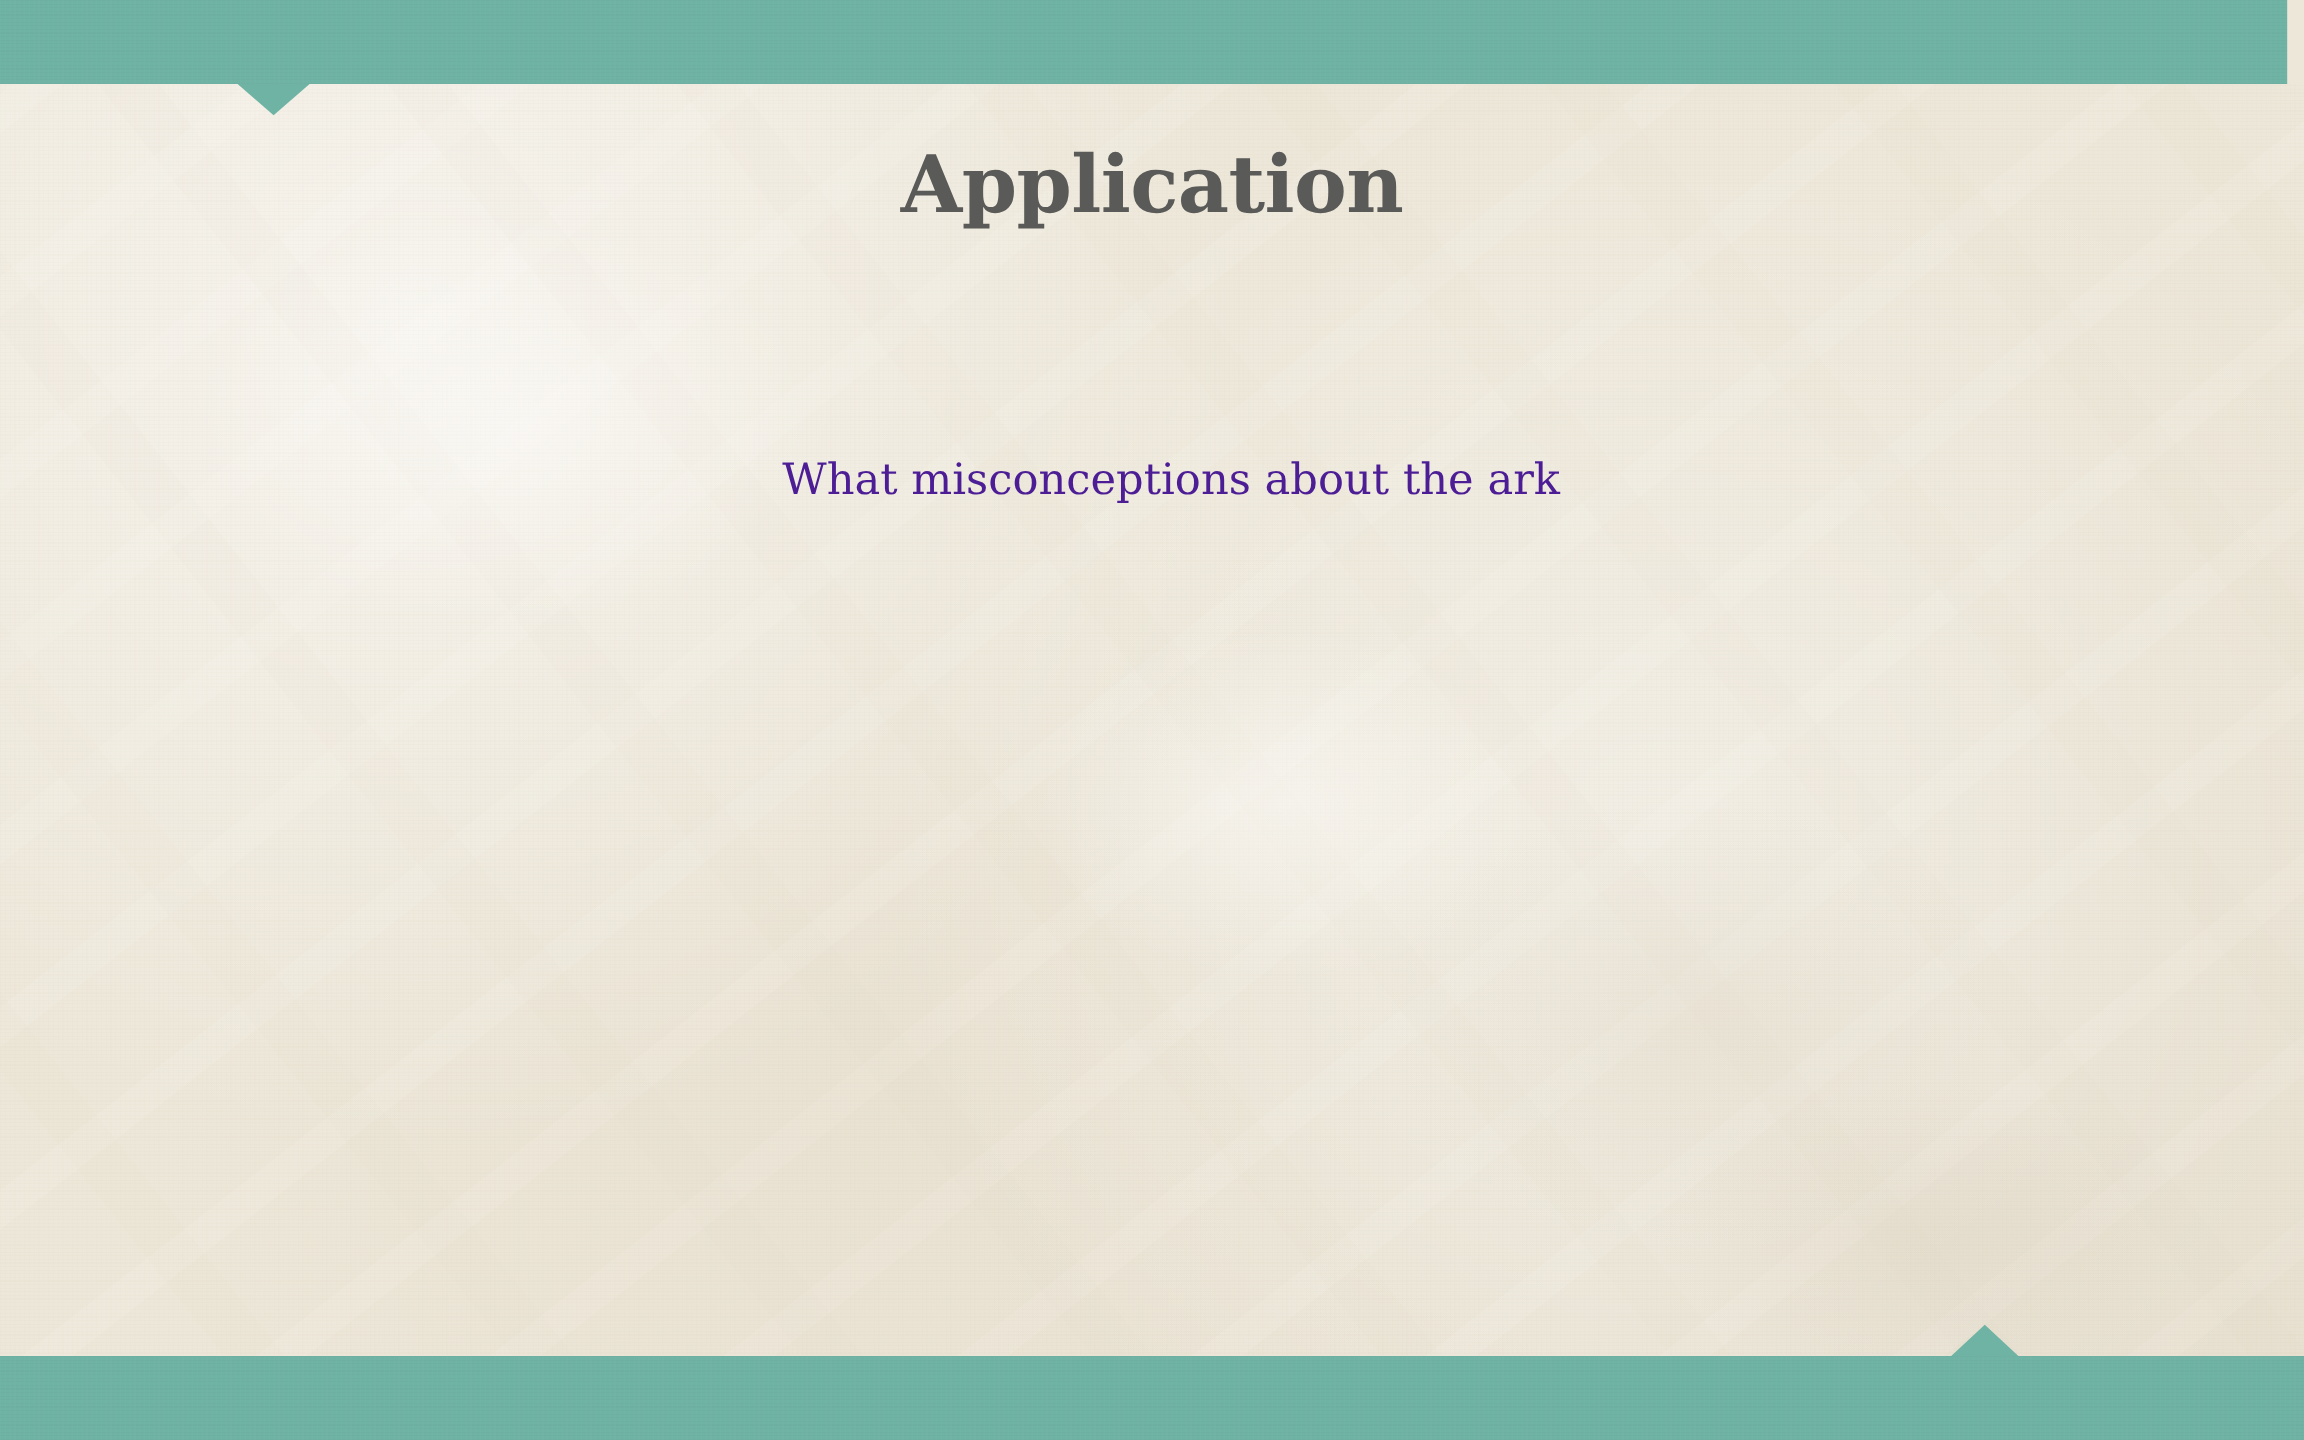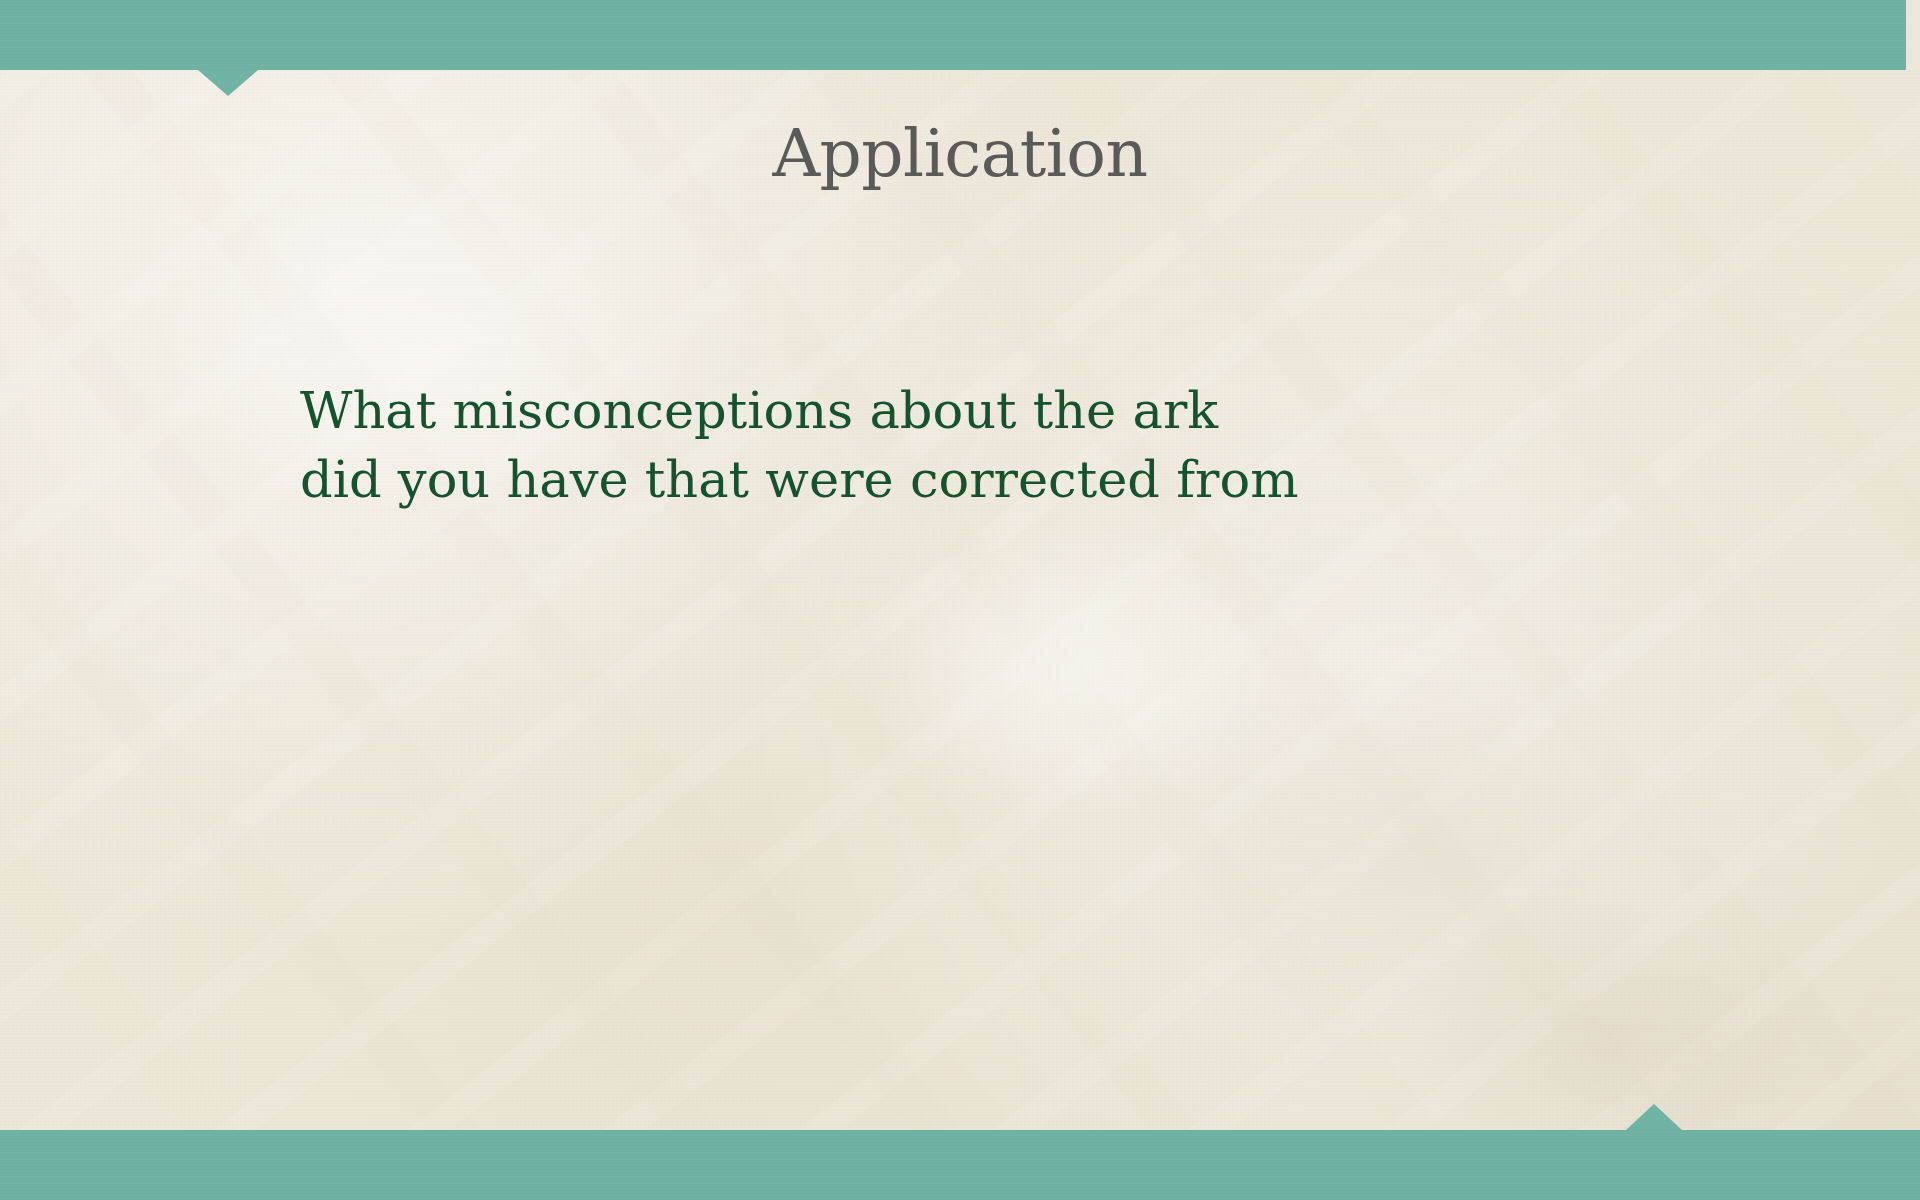--- a/index.html
+++ b/index.html
@@ -149,38 +149,38 @@
     z-index: 6;
   }
 
   #slide-title {
     position: absolute;
     top: 118px;
     left: 0;
     width: 1920px;
     text-align: center;
     font-family: "DejaVu Serif", "Liberation Serif", serif;
-    font-weight: normal;
+    font-weight: bold;
     font-size: 66px;
     line-height: 1.1;
     letter-spacing: -0.5px;
     color: #5A5A58;
   }
 
   #slide-body {
     position: absolute;
     top: 377px;
     left: 300px;
     width: 1000px;
-    text-align: left;
+    text-align: right;
     font-family: "DejaVu Serif", "Liberation Serif", serif;
     font-weight: normal;
-    font-size: 51px;
+    font-size: 36px;
     line-height: 1.35;
-    color: #14532d;
+    color: #4c1d95;
   }
   #slide-body .body-line {
     display: block;
     white-space: nowrap;
   }
 </style>
 </head>
 <body>
 
 <div id="slide">
@@ -206,17 +206,16 @@
     <div class="bar-grain"></div>
   </div>
   <div class="notch" id="notch-bottom"></div>
 
   <div id="content">
 
     <div id="slide-title">Application</div>
 
     <div id="slide-body">
       <span class="body-line">What misconceptions about the ark</span>
-      <span class="body-line">did you have that were corrected from</span>
     </div>
 
   </div>
 </div>
 
 </body></html>

